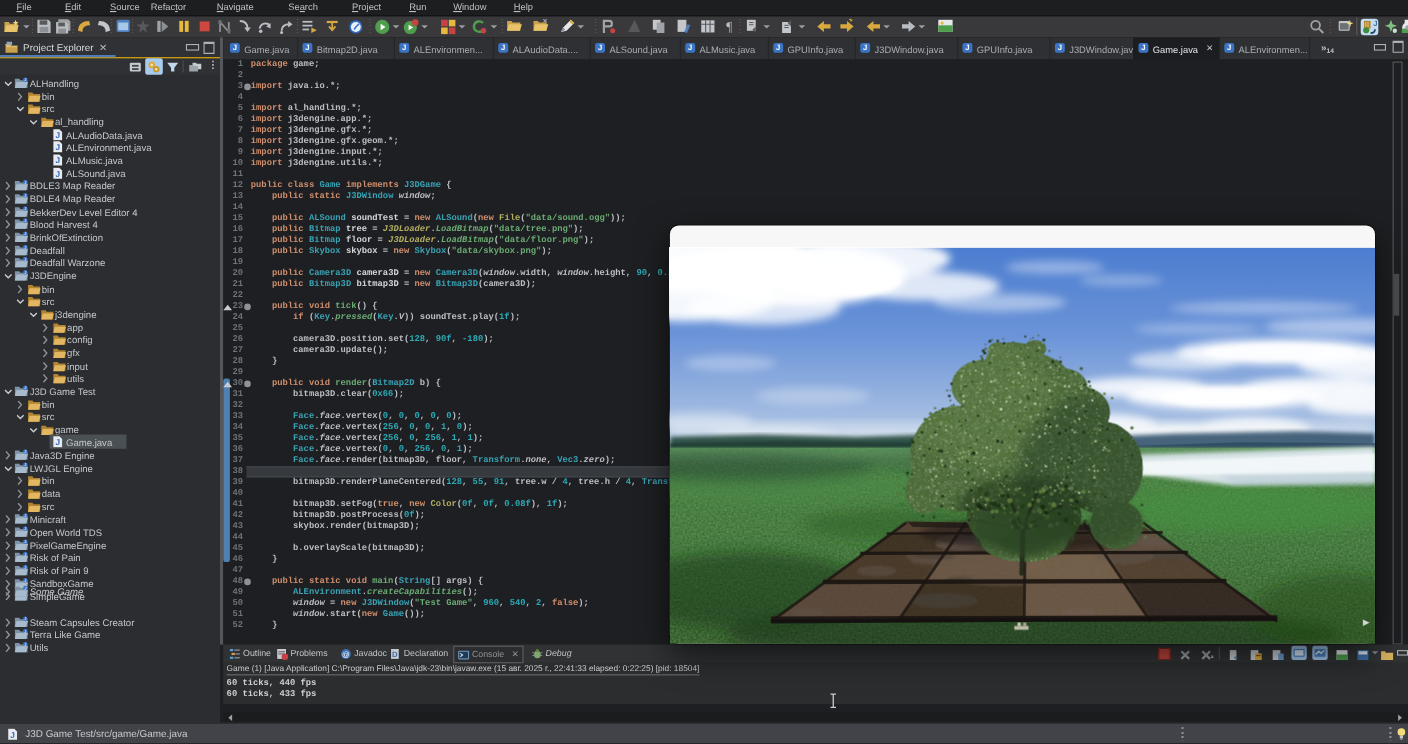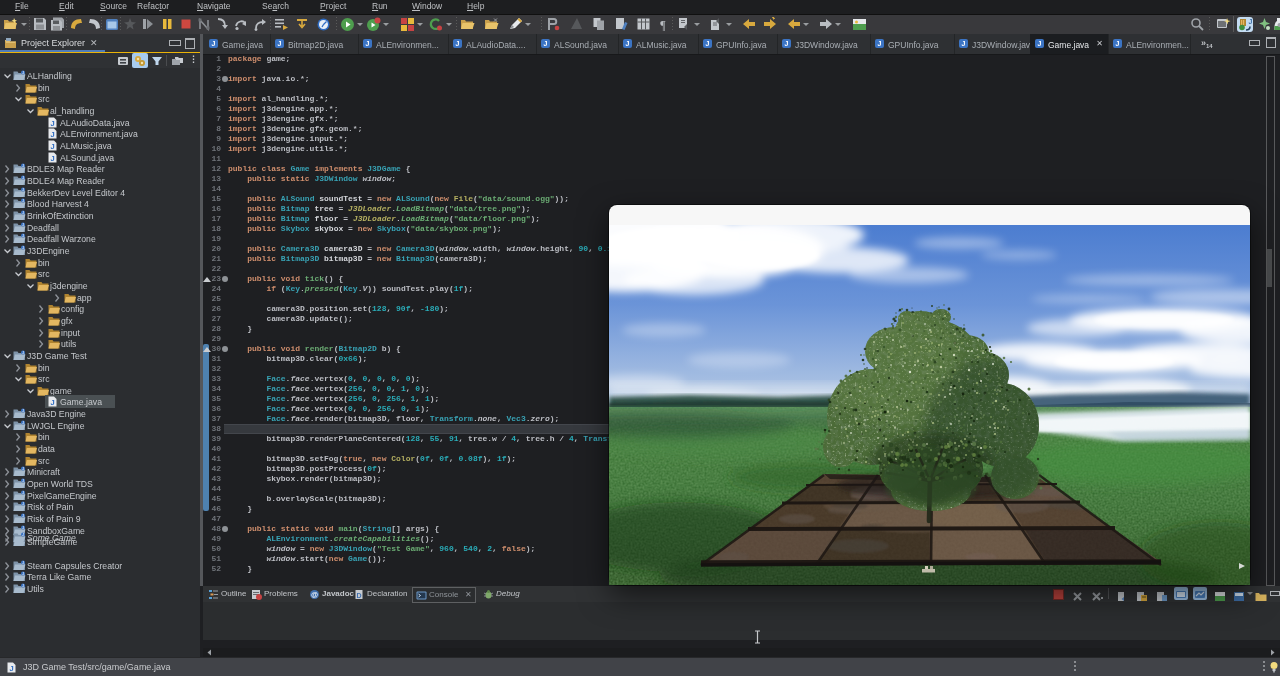--- a/index.html
+++ b/index.html
@@ -518,21 +518,21 @@
 <div class="trow" style="left:0;top:210px;width:200px;">
           <svg class="abs" style="left:27px;top:3px" width="7" height="6" viewBox="0 0 7 6">
             <path d="M0.5 1.5 L3.5 4.5 L6.5 1.5" stroke="#C8CBD0" stroke-width="1.3" fill="none"></path>
           </svg>
           <svg class="abs" style="left:37px;top:1px" width="12" height="10" viewBox="0 0 12 10">
             <path d="M0.5 1 L4.5 1 L5.5 2.5 L11.5 2.5 L11.5 9.5 L0.5 9.5 Z" fill="#B08430"></path>
             <path d="M1.8 4 L12 4 L10.2 9.5 L0.5 9.5 Z" fill="#E3B761"></path>
           </svg>
           <span class="tlabel" style="left:50px">j3dengine</span>
         </div>
-<div class="trow" style="left:16px;top:222px;width:182px;text-decoration:underline;">
+<div class="trow" style="left:0;top:222px;width:182px;text-decoration:underline;">
           <svg class="abs" style="left:38px;top:2px" width="6" height="8" viewBox="0 0 6 8">
             <path d="M1.5 0.5 L4.5 4 L1.5 7.5" stroke="#8E9299" stroke-width="1.3" fill="none"></path>
           </svg>
           <svg class="abs" style="left:48px;top:1px" width="12" height="10" viewBox="0 0 12 10">
             <path d="M0.5 1 L4.5 1 L5.5 2.5 L11.5 2.5 L11.5 9.5 L0.5 9.5 Z" fill="#B08430"></path>
             <path d="M1.8 4 L12 4 L10.2 9.5 L0.5 9.5 Z" fill="#E3B761"></path>
           </svg>
           <span class="tlabel" style="left:61px">app</span>
         </div>
 <div class="trow" style="left:0;top:233px;width:200px;">
@@ -960,21 +960,21 @@
             <rect x="2" y="5" width="6" height="1" fill="#66696d"></rect>
             <circle cx="8" cy="8" r="3" fill="#C74343"></circle>
           </svg>
           <span style="position:absolute;left:13px;top:2px;">Problems</span>
         </div>
 <div class="ctab" style="left:106px">
           <svg style="position:absolute;left:0;top:2px" width="11" height="11" viewBox="0 0 11 11">
             <circle cx="5.5" cy="5.5" r="4.5" fill="#3F6FAE"></circle>
             <text x="5.5" y="8" font-size="7" fill="#fff" text-anchor="middle" font-family="Liberation Sans">@</text>
           </svg>
-          <span style="position:absolute;left:13px;top:2px;font-weight:bold;">Javadoc</span>
+          <span style="position:absolute;left:13px;top:2px;">Javadoc</span>
         </div>
 <div class="ctab" style="left:151px">
           <svg style="position:absolute;left:0;top:2px" width="11" height="11" viewBox="0 0 11 11">
             <rect x="1.5" y="1" width="7" height="9" fill="#C7CBD0"></rect>
             <text x="5" y="8.5" font-size="7" font-weight="bold" fill="#3F6FAE" text-anchor="middle" font-family="Liberation Sans">D</text>
           </svg>
           <span style="position:absolute;left:13px;top:2px;">Declaration</span>
         </div>
 <div class="ctab" style="left:209px;width:62px;border:1px solid #5E6062;background:#2B2D2F;">
           <svg style="position:absolute;left:3px;top:2px" width="11" height="11" viewBox="0 0 11 11">
@@ -1042,20 +1042,25 @@
 <div style="position:absolute;left:1044px;top:6px;">
           <div class="dd" style="position:static;border-top-color:#84878b;"></div>
         </div>
 <div style="position:absolute;left:1052px;top:2px;"><svg width="12" height="11" viewBox="0 0 12 11">
             <path d="M0.5 2 L4 2 L5 3.5 L11.5 3.5 L11.5 10 L0.5 10 Z" fill="#D8B45E"></path>
           </svg></div>
 <div style="position:absolute;left:1067px;top:5px;">
           <div style="width:8px;height:3px;border:1px solid #ADB0B4;"></div>
         </div>
 </div>
+<div id="chead">Game (1) [Java Application] C:\Program Files\Java\jdk-23\bin\javaw.exe  (15 авг. 2025 г., 22:41:33 elapsed: 0:22:25) [pid: 18504]</div>
+<div id="cbody">
+        <div style="position:absolute;left:3px;top:3px;">60 ticks, 440 fps</div>
+        <div style="position:absolute;left:3px;top:13px;">60 ticks, 433 fps</div>
+      </div>
 <div id="cscroll">
         <svg style="position:absolute;left:3px;top:1px" width="7" height="7" viewBox="0 0 7 7">
           <path d="M5 0.5 L1.5 3.5 L5 6.5 Z" fill="#9DA1A6"></path>
         </svg>
         <svg style="position:absolute;left:1066px;top:1px" width="7" height="7" viewBox="0 0 7 7">
           <path d="M2 0.5 L5.5 3.5 L2 6.5 Z" fill="#9DA1A6"></path>
         </svg>
       </div>
       <svg style="position:absolute;left:550px;top:44px" width="9" height="14" viewBox="0 0 9 14">
         <path d="M2 1 L7 1 M4.5 1 L4.5 13 M2 13 L7 13" stroke="#C8CACD" stroke-width="1.2" fill="none"></path>

